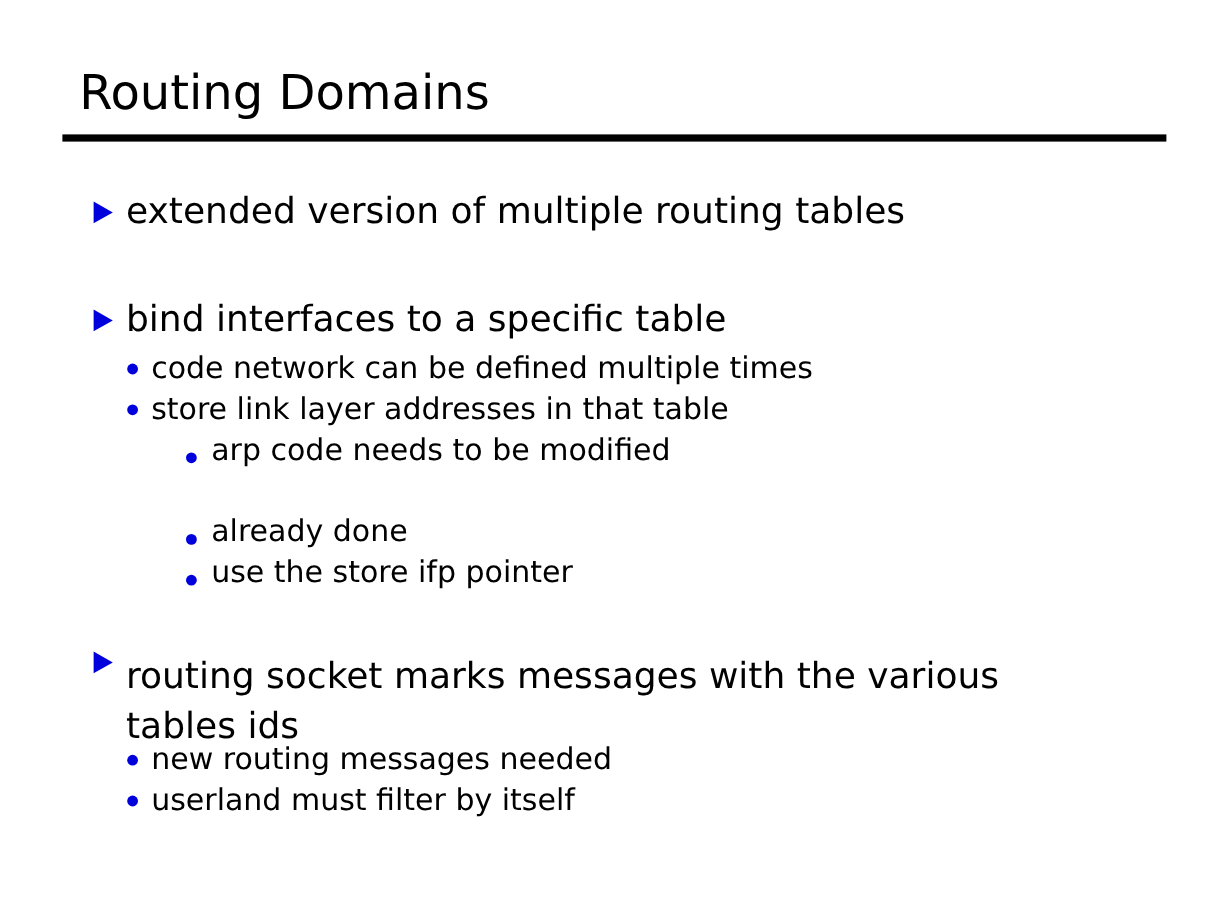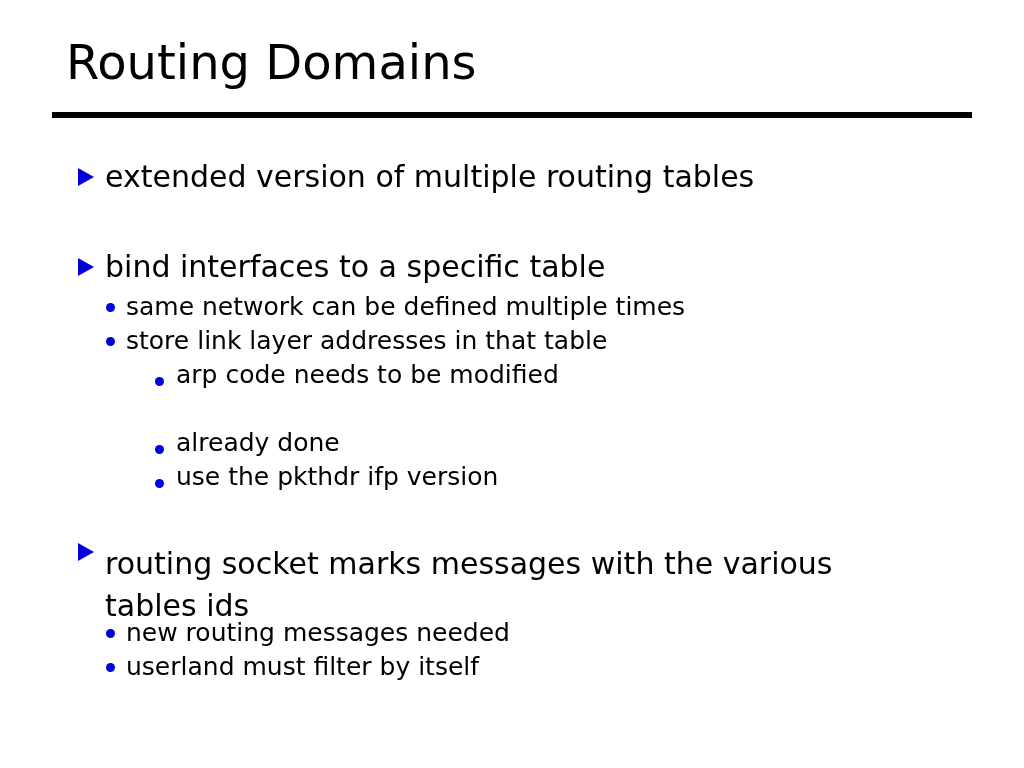--- a/index.html
+++ b/index.html
@@ -14,22 +14,22 @@
   }
   .slide {
     position: relative;
     width: 1024px;
     height: 768px;
     background: var(--bg, #ffffff);
   }
   .slide-title {
     position: absolute;
     left: 66px;
-    top: 36px;
-    font-size: 48px;
+    top: 56px;
+    font-size: 40px;
     line-height: 1.1;
     color: var(--fg, #000000);
     white-space: nowrap;
   }
   .title-rule {
     position: absolute;
     left: 52px;
     top: 112px;
     width: 920px;
     height: 6px;
@@ -81,42 +81,42 @@
     <span class="text">extended version of multiple routing tables</span>
   </div>
 
   <div class="row l1" style="top:246px">
     <span class="tri"></span>
     <span class="text">bind interfaces to a specific table</span>
   </div>
 
   <div class="row l2" style="top:290px">
     <span class="dot"></span>
-    <span class="text">same network can be defined multiple times</span>
+    <span class="text">code network can be defined multiple times</span>
   </div>
 
   <div class="row l2" style="top:324px">
     <span class="dot"></span>
     <span class="text">store link layer addresses in that table</span>
   </div>
 
   <div class="row l3" style="top:358px">
     <span class="dot"></span>
     <span class="text">arp code needs to be modified</span>
   </div>
 
 
   <div class="row l3" style="top:426px">
     <span class="dot"></span>
     <span class="text">already done</span>
   </div>
 
   <div class="row l3" style="top:460px">
     <span class="dot"></span>
-    <span class="text">use the pkthdr ifp version</span>
+    <span class="text">use the store ifp pointer</span>
   </div>
 
   <div class="row l1 wrap-wide" style="top:531px">
     <span class="tri"></span>
     <span class="text">routing socket marks messages with the various tables ids</span>
   </div>
 
   <div class="row l2" style="top:616px">
     <span class="dot"></span>
     <span class="text">new routing messages needed</span>

